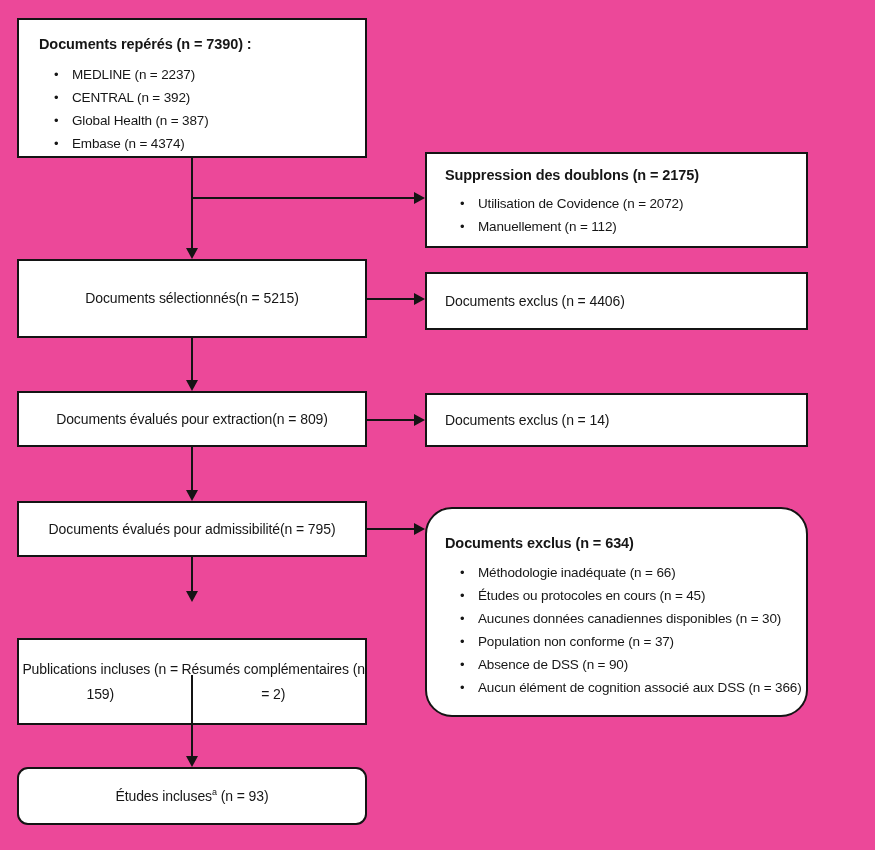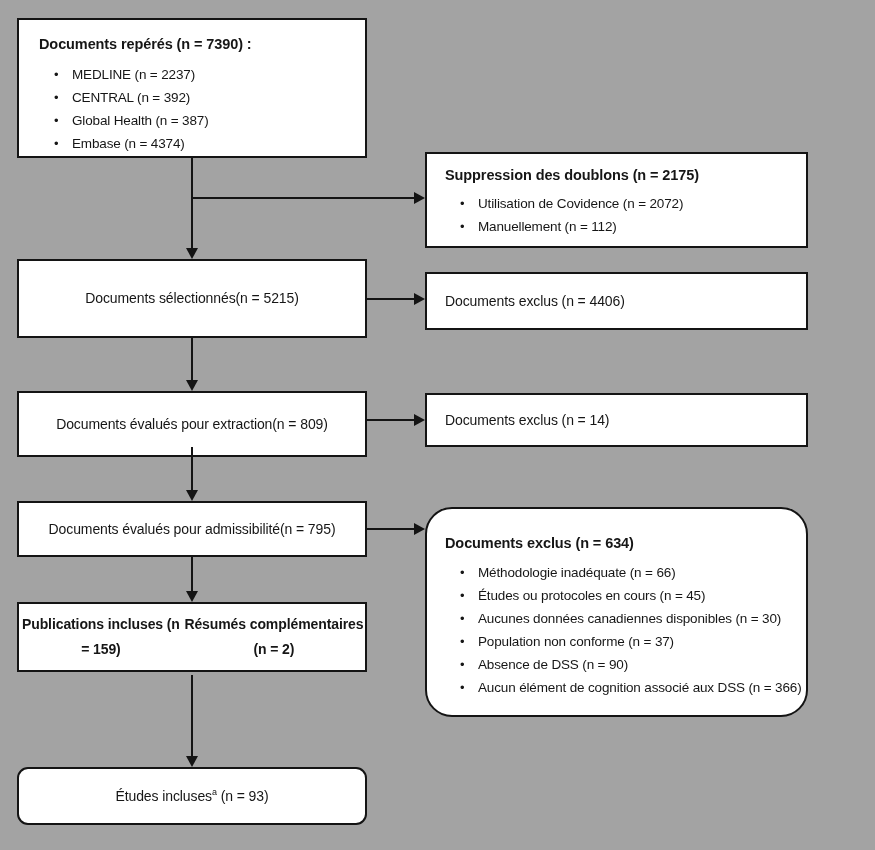--- a/index.html
+++ b/index.html
@@ -3,21 +3,21 @@
 <meta charset="utf-8">
 <style>
   html,body{margin:0;padding:0;}
   body{
     font-family:"Liberation Sans","DejaVu Sans",sans-serif;
     background:#e5e7e8;
   }
   .canvas{
     position:relative;
     width:875px;height:850px;
-    background:#a3a3a3;
+    background:#ec4899;
     color:#161616;
     overflow:hidden;
   }
   .fbox{
     position:absolute;
     background:#ffffff;
     border:2.5px solid #141414;
     box-sizing:border-box;
   }
   
@@ -103,21 +103,21 @@
 
   <div class="fbox lcol box-center" style="top:259px;height:79px;">
     <div>Documents sélectionnés</div>
     <div>(n = 5215)</div>
   </div>
 
   <div class="fbox rcol box-left-single" style="top:272px;height:58px;">
     <span>Documents exclus (n = 4406)</span>
   </div>
 
-  <div class="fbox lcol box-center" style="top:391px;height:66px;">
+  <div class="fbox lcol box-center" style="top:391px;height:56px;">
     <div>Documents évalués pour extraction</div>
     <div>(n = 809)</div>
   </div>
 
   <div class="fbox rcol box-left-single" style="top:393px;height:54px;">
     <span>Documents exclus (n = 14)</span>
   </div>
 
   <div class="fbox lcol box-center" style="top:501px;height:56px;">
     <div>Documents évalués pour admissibilité</div>
@@ -129,21 +129,21 @@
     <ul class="bullets">
       <li>Méthodologie inadéquate (n = 66)</li>
       <li>Études ou protocoles en cours (n = 45)</li>
       <li>Aucunes données canadiennes disponibles (n = 30)</li>
       <li>Population non conforme (n = 37)</li>
       <li>Absence de DSS (n = 90)</li>
       <li>Aucun élément de cognition associé aux DSS (n = 366)</li>
     </ul>
   </div>
 
-  <div class="fbox lcol box-center" style="top:602px;height:70px;font-weight:bold;">
+  <div class="fbox lcol box-center" style="top:638px;height:87px;">
     <div>Publications incluses (n = 159)</div>
     <div>Résumés complémentaires (n = 2)</div>
   </div>
 
   <div class="fbox lcol box-center" style="top:767px;height:58px;border-radius:11px;">
     <div><span>Études incluses</span><sup>a</sup> <span>(n = 93)</span></div>
   </div>
 
   <div class="vline" style="left:191px;top:158px;height:91px;"></div>
   <div class="ah-down" style="left:186px;top:248px;"></div>

